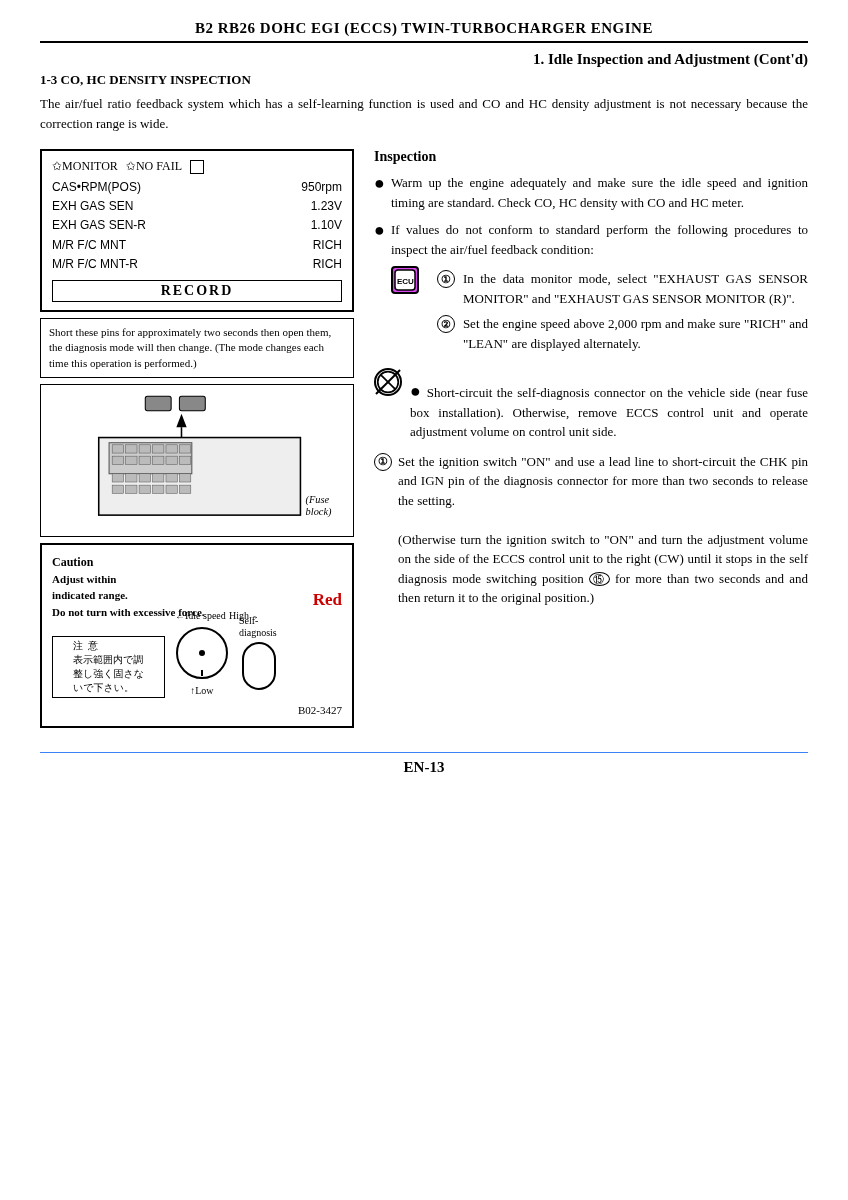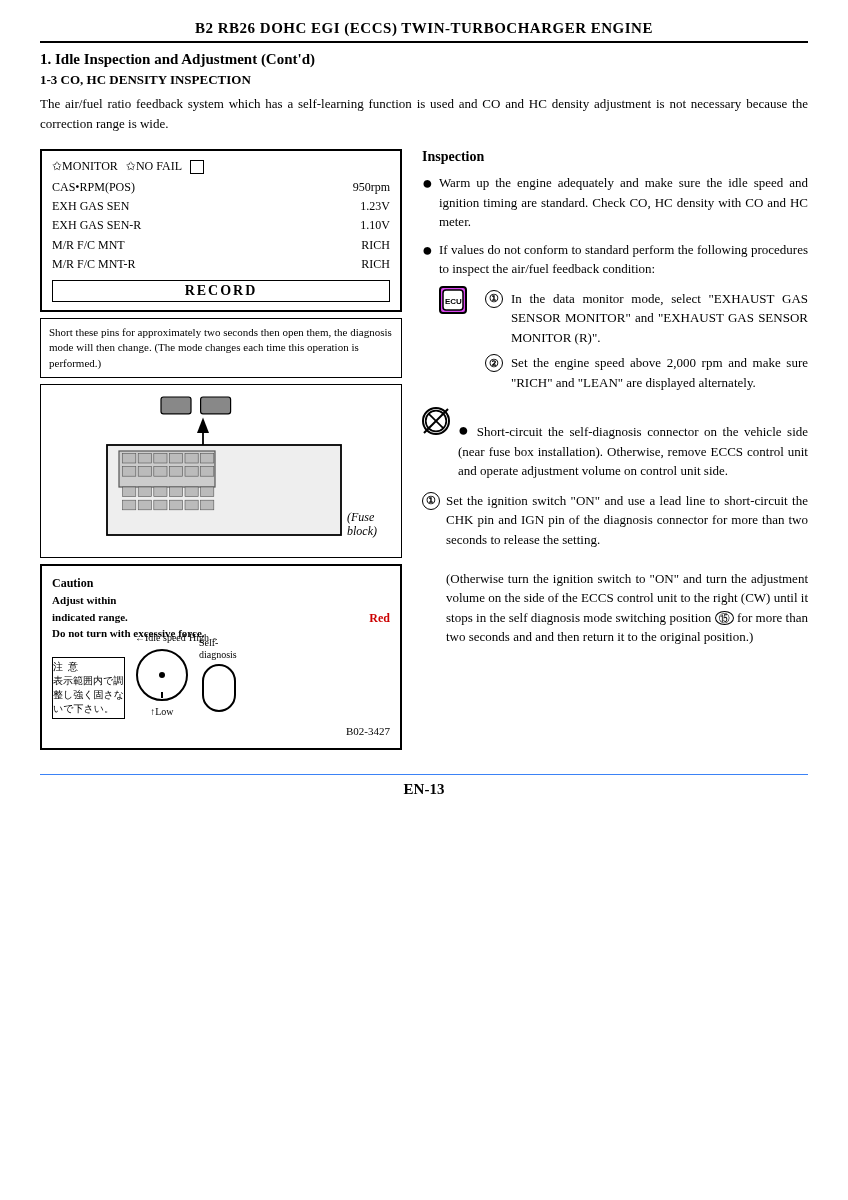--- a/index.html
+++ b/index.html
@@ -17,21 +17,21 @@
       border-bottom: 2px solid #000;
       padding-bottom: 4px;
       margin-bottom: 8px;
     }
     .page-header-title {
       font-size: 15px;
       font-weight: bold;
       letter-spacing: 0.5px;
     }
     .section-title {
-      text-align: left;
+      text-align: right;
       font-size: 15px;
       font-weight: bold;
       margin-bottom: 4px;
     }
     .subsection-title {
       font-size: 13px;
       font-weight: bold;
       margin-bottom: 6px;
     }
     .intro-text {
@@ -39,21 +39,21 @@
       text-align: justify;
       line-height: 1.5;
       margin-bottom: 16px;
     }
     .content-area {
       display: flex;
       gap: 20px;
       margin-top: 10px;
     }
     .left-column {
-      width: 362px;
+      width: 314px;
       flex-shrink: 0;
     }
     .right-column {
       flex: 1;
     }
     
     .monitor-box {
       border: 2px solid #000;
       padding: 8px 10px;
       margin-bottom: 6px;
@@ -65,21 +65,21 @@
       margin-bottom: 4px;
       gap: 8px;
     }
     .monitor-checkbox {
       width: 14px;
       height: 14px;
       border: 1px solid #000;
       display: inline-block;
     }
     .monitor-data {
-      font-family: Liberation Serif, serif;
+      font-family: Liberation Sans, sans-serif;
       font-size: 12px;
       line-height: 1.6;
     }
     .monitor-row {
       display: flex;
       justify-content: space-between;
     }
     .record-label {
       text-align: center;
       border: 1px solid #000;
@@ -334,26 +334,26 @@
         <text x="250" y="108" font-size="10" font-style="italic" font-family="Times New Roman">(Fuse</text>
         <text x="250" y="120" font-size="10" font-style="italic" font-family="Times New Roman">block)</text>
       </svg>
     </div>
 
     <div class="caution-box">
       <div class="caution-title">Caution</div>
       <div>
         <strong>Adjust within</strong><br>
         <strong>indicated range.</strong>
-        <span style="float:right; color:#c00; font-weight:bold; font-size:12px;">Red</span>
+        <span style="float:right; color:#c00; font-weight:bold; font-size:17px;">Red</span>
       </div>
       <div style="font-weight:bold; margin-bottom:6px;">Do not turn with excessive force.</div>
       <div style="display:flex; align-items:flex-end; gap:10px; position:relative;">
 
-        <div style="border:1px solid #000; padding:2px 0; font-size:10px; line-height:1.4; min-width:60px;">
+        <div style="border:1px solid #000; padding:2px 20px; font-size:10px; line-height:1.4; min-width:60px;">
           注&nbsp;&nbsp;意<br>表示範囲内で調<br>整し強く固さな<br>いで下さい。
         </div>
 
         <div style="position:relative; flex-shrink:0;">
           <div style="font-size:10px; position:absolute; top:-18px; left:0; white-space:nowrap;">
             ←<span>Idle speed</span>
           </div>
           <div style="font-size:10px; position:absolute; top:-18px; right:-30px; white-space:nowrap;">
             <span>High</span>→
           </div>

